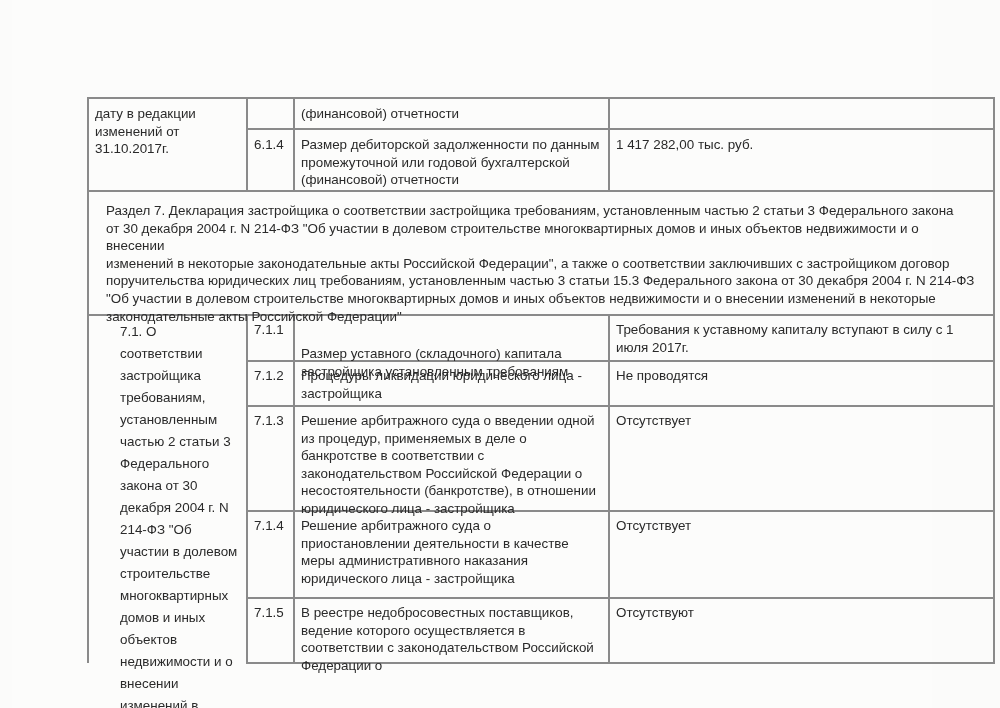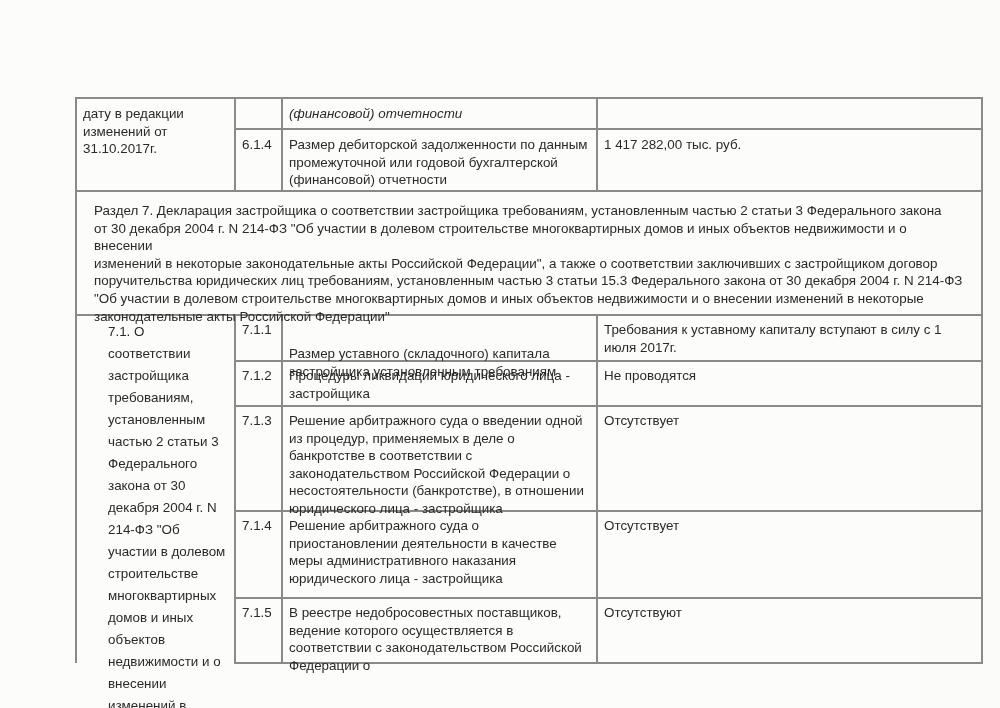--- a/index.html
+++ b/index.html
@@ -12,21 +12,21 @@
       height: 708px;
       position: relative;
       overflow: hidden;
       font-family: "Liberation Sans", "DejaVu Sans", sans-serif;
       color: #2a2a2a;
       font-size: 13.4px;
       line-height: 17.5px;
     }
     .page {
       position: absolute;
-      left: 0; top: 0;
+      left: 12px; top: 0;
       width: 920px; height: 708px;
       background: #fcfcfb;
     }
     .cell {
       position: absolute;
       box-sizing: border-box;
       padding: 5px 7px 0 7px;
     }
     .hline, .vline {
       position: absolute;
@@ -76,21 +76,21 @@
 
   <div class="hline" style="left:234px; top:662px; width:749px;"></div>
 
   <div class="cell" style="left:76px; top:100px; width:158px;">
     <span>дату в редакции изменений от 31.10.2017г.</span>
   </div>
 
   <div class="cell num" style="left:235px; top:100px; width:46px;">
     <span></span>
   </div>
-  <div class="cell" style="left:282px; top:100px; width:314px;font-style:italic;">
+  <div class="cell" style="left:282px; top:100px; width:314px;">
     <span>(финансовой) отчетности</span>
   </div>
   <div class="cell" style="left:597px; top:100px; width:384px;">
     <span></span>
   </div>
 
   <div class="cell num" style="left:235px; top:131px; width:46px;">
     <span>6.1.4</span>
   </div>
   <div class="cell" style="left:282px; top:131px; width:314px;">

